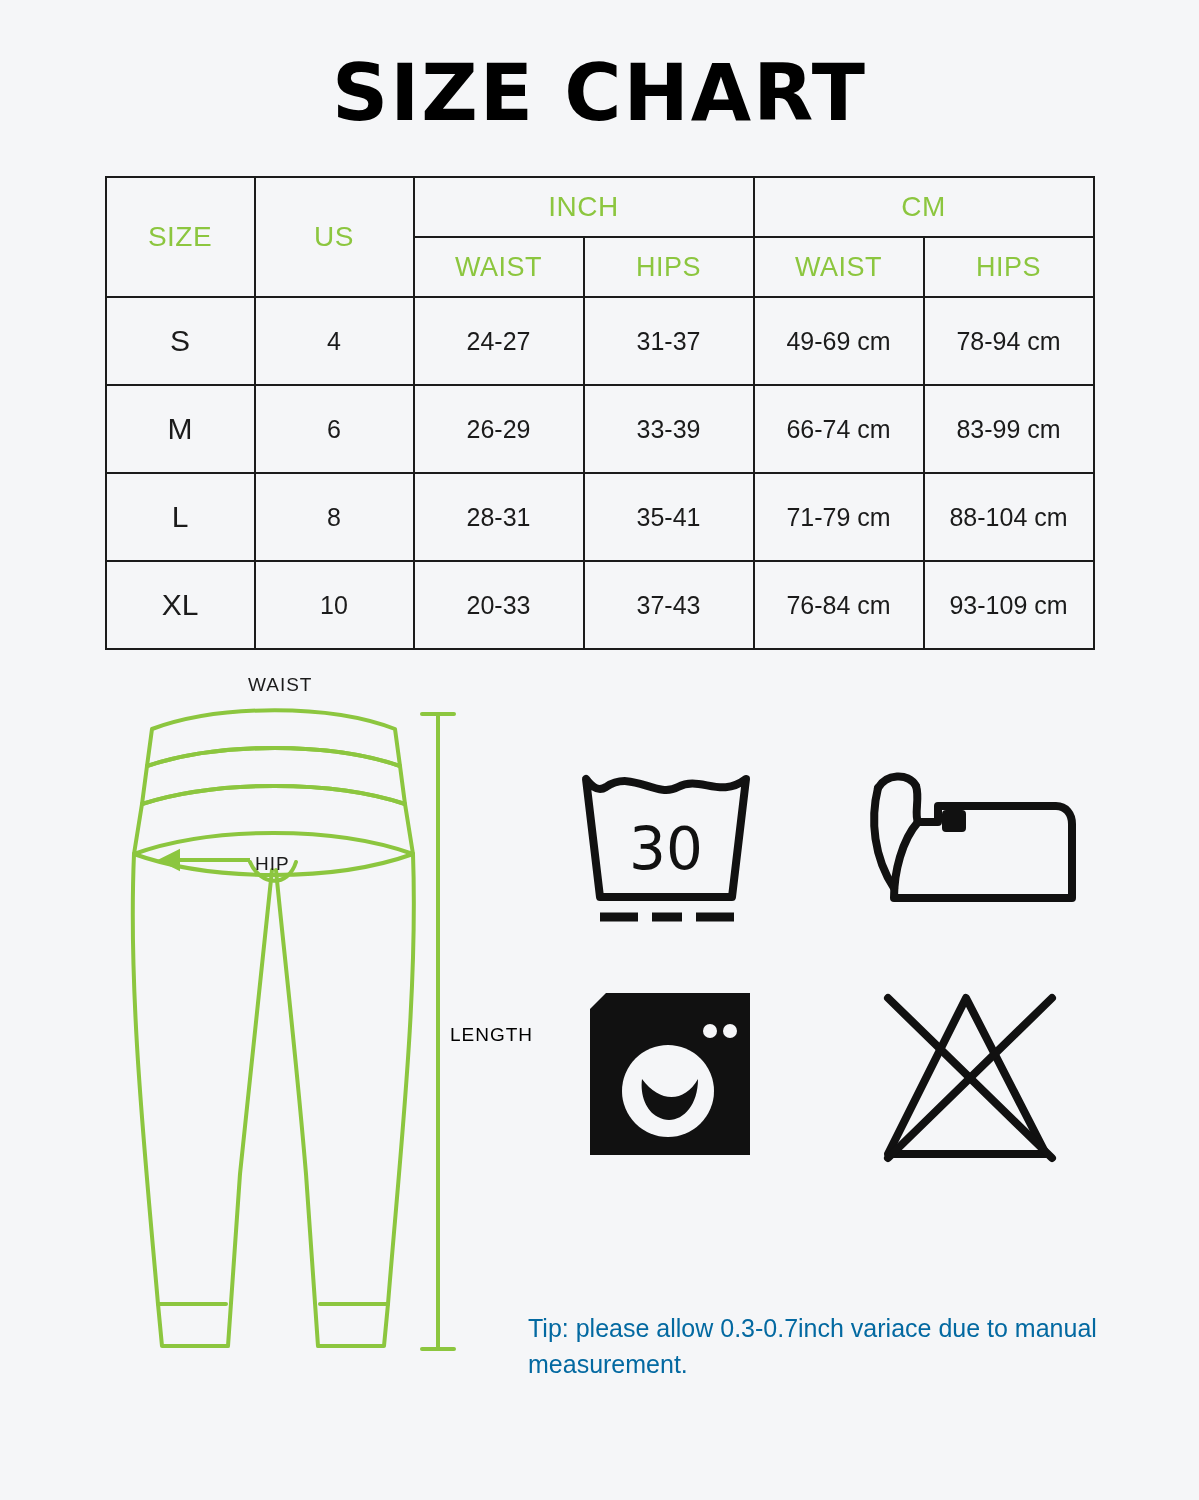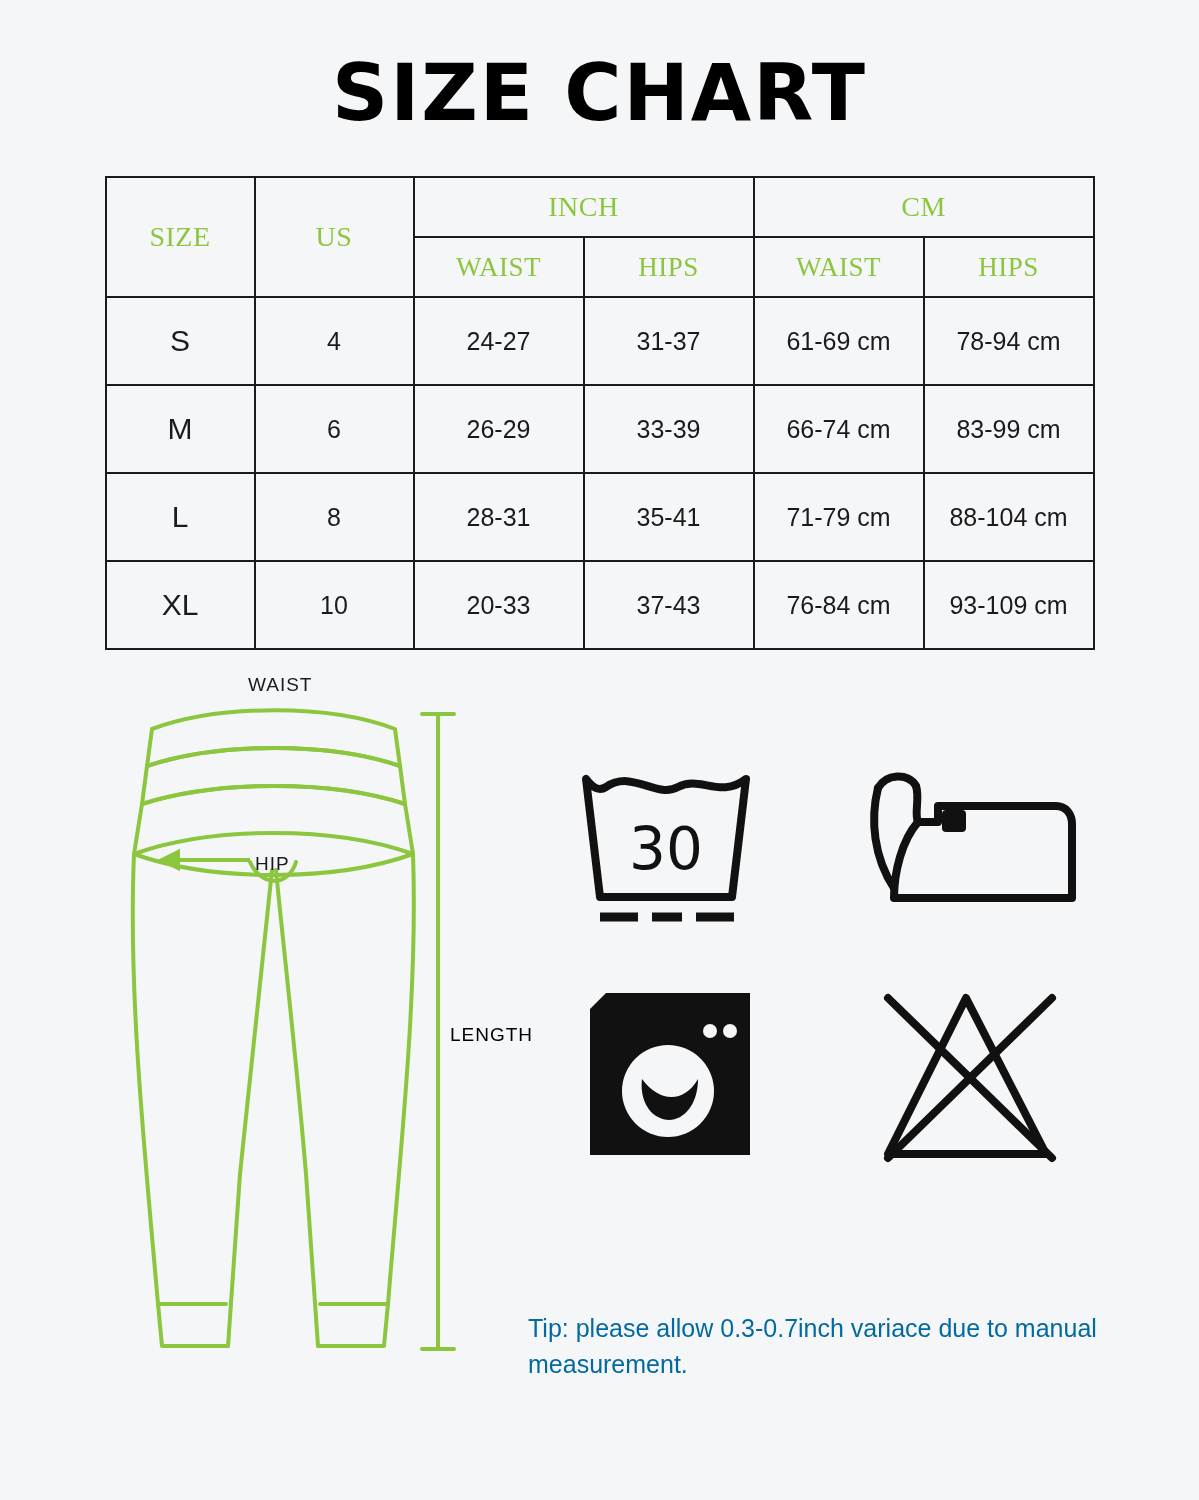--- a/index.html
+++ b/index.html
@@ -46,21 +46,21 @@
     table-layout: fixed;
   }
   table.size-table td, table.size-table th {
     border: 2px solid #1b1b1b;
     text-align: center;
     font-weight: normal;
   }
   .hdr-green {
     color: #8cc63f;
     font-size: 27px;
-    font-family: Liberation Serif, serif;
+    font-family: Liberation Sans, sans-serif;
     letter-spacing: 0.5px;
     height: 56px;
   }
   .hdr-green.big {
     font-size: 28px;
   }
   td.size-col { width: 145px; }
   td.us-col { width: 155px; }
   td.unit-col { width: 172px; }
 
@@ -159,21 +159,21 @@
         <td class="unit-col hdr-green">HIPS</td>
         <td class="unit-col hdr-green">WAIST</td>
         <td class="unit-col hdr-green">HIPS</td>
       </tr>
 
       <tr>
         <td class="cell-val sz">S</td>
         <td class="cell-val">4</td>
         <td class="cell-val">24-27</td>
         <td class="cell-val">31-37</td>
-        <td class="cell-val">61-69 cm</td>
+        <td class="cell-val">49-69 cm</td>
         <td class="cell-val">78-94 cm</td>
       </tr>
       <tr>
         <td class="cell-val sz">M</td>
         <td class="cell-val">6</td>
         <td class="cell-val">26-29</td>
         <td class="cell-val">33-39</td>
         <td class="cell-val">66-74 cm</td>
         <td class="cell-val">83-99 cm</td>
       </tr>

